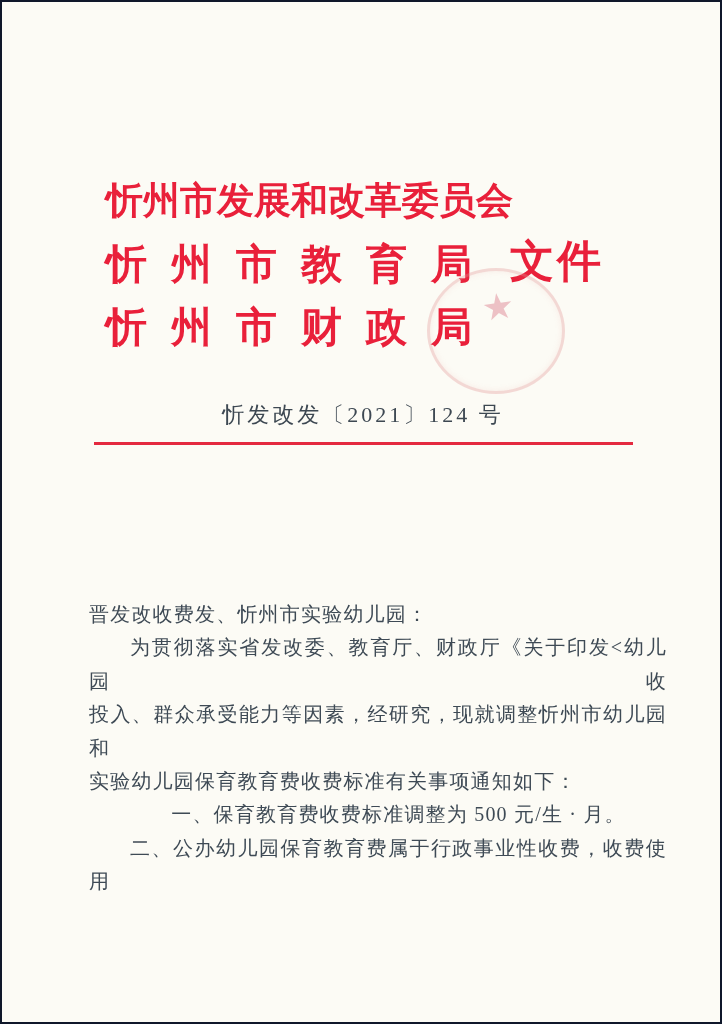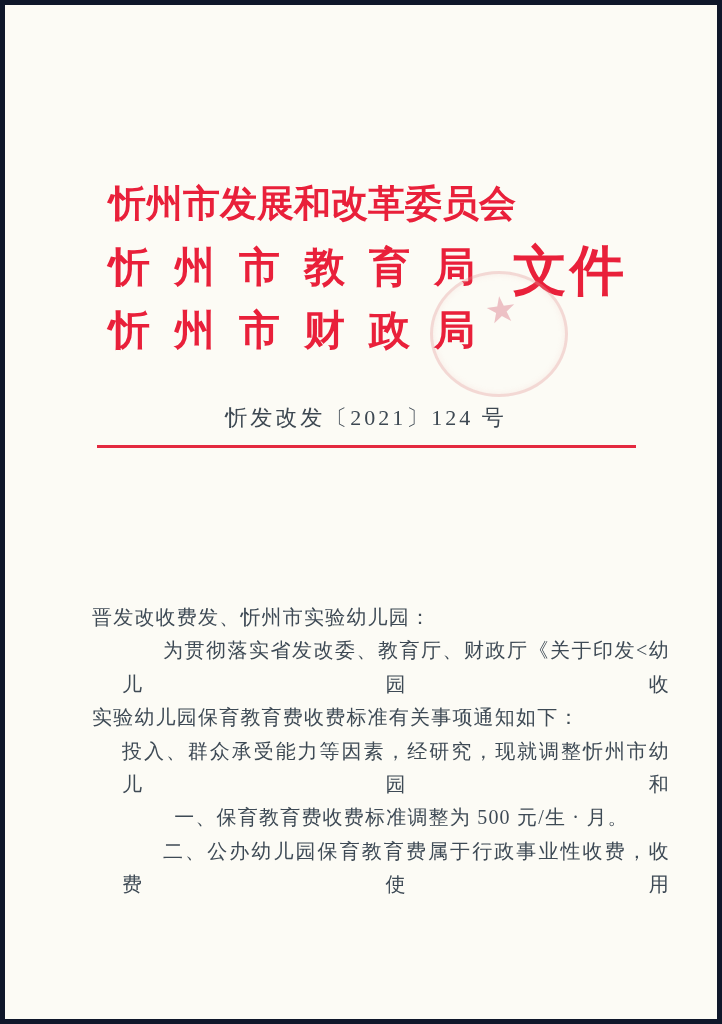--- a/index.html
+++ b/index.html
@@ -4,40 +4,40 @@
 <style>
   html,body { margin:0; padding:0; }
   body {
     width:722px; height:1024px;
     background:#e9e9e9;
     font-family:"Liberation Serif","DejaVu Serif",serif;
   }
   .page {
     position:relative; width:722px; height:1024px; box-sizing:border-box;
     background:#fcfbf5;
-    border:5px solid #0f172a;
+    border:2px solid #0f172a;
     overflow:hidden;
   }
   
   .agency-line1 {
     position:absolute; left:104px; top:174px;
     font-size:37px; font-weight:bold; color:#e9203a;
     letter-spacing:0px; white-space:nowrap;
   }
   .agency-just {
     position:absolute; left:104px; width:366px;
     display:flex; justify-content:space-between;
     font-size:41px; font-weight:bold; color:#e9203a;
     line-height:1.1; white-space:nowrap;
   }
   .agency-just.row2 { top:240px; }
   .agency-just.row3 { top:303px; }
   .doc-type {
     position:absolute; left:508px; top:230px;
-    font-size:54px; font-weight:bold; color:#e9203a;
+    font-size:44px; font-weight:bold; color:#e9203a;
     letter-spacing:3px; white-space:nowrap;
   }
   
   .seal {
     position:absolute; left:425px; top:266px;
     width:132px; height:120px;
     border:3px solid rgba(226,150,150,0.34);
     border-radius:50%;
     box-shadow:0 0 6px rgba(226,150,150,0.15) inset;
   }
@@ -67,21 +67,21 @@
     line-height:36px; letter-spacing:1px;
   }
   
   .body-text {
     position:absolute; left:87px; top:596px; width:578px;
     font-size:20px; color:#3e4a55;
     line-height:33.4px; letter-spacing:1.2px;
   }
   .body-line { min-height:33.4px; }
   .body-line.indent { text-indent:41px;text-align:center; }
-  .body-line.flush { text-align:justify; text-align-last:justify;margin-left:30px; }
+  .body-line.flush { text-align:justify; text-align-last:justify; }
 </style>
 </head>
 <body>
 
 <div class="page">
 
   <div class="agency-line1">忻州市发展和改革委员会</div>
 
   <div class="agency-just row2">
       <span>忻</span>
@@ -111,19 +111,19 @@
 
   <div class="red-rule"></div>
 
   <h1 class="title">
     <br>
   </h1>
 
   <div class="body-text" id="body-lines">
       <div class="body-line">晋发改收费发、忻州市实验幼儿园：</div>
       <div class="body-line indent flush">为贯彻落实省发改委、教育厅、财政厅《关于印发&lt;幼儿园收</div>
+      <div class="body-line flush">投入、群众承受能力等因素，经研究，现就调整忻州市幼儿园和</div>
       <div class="body-line">实验幼儿园保育教育费收费标准有关事项通知如下：</div>
-      <div class="body-line flush">投入、群众承受能力等因素，经研究，现就调整忻州市幼儿园和</div>
       <div class="body-line indent">一、保育教育费收费标准调整为 500 元/生 · 月。</div>
       <div class="body-line indent flush">二、公办幼儿园保育教育费属于行政事业性收费，收费使用</div>
     </div>
 
 </div>
 
 </body></html>

